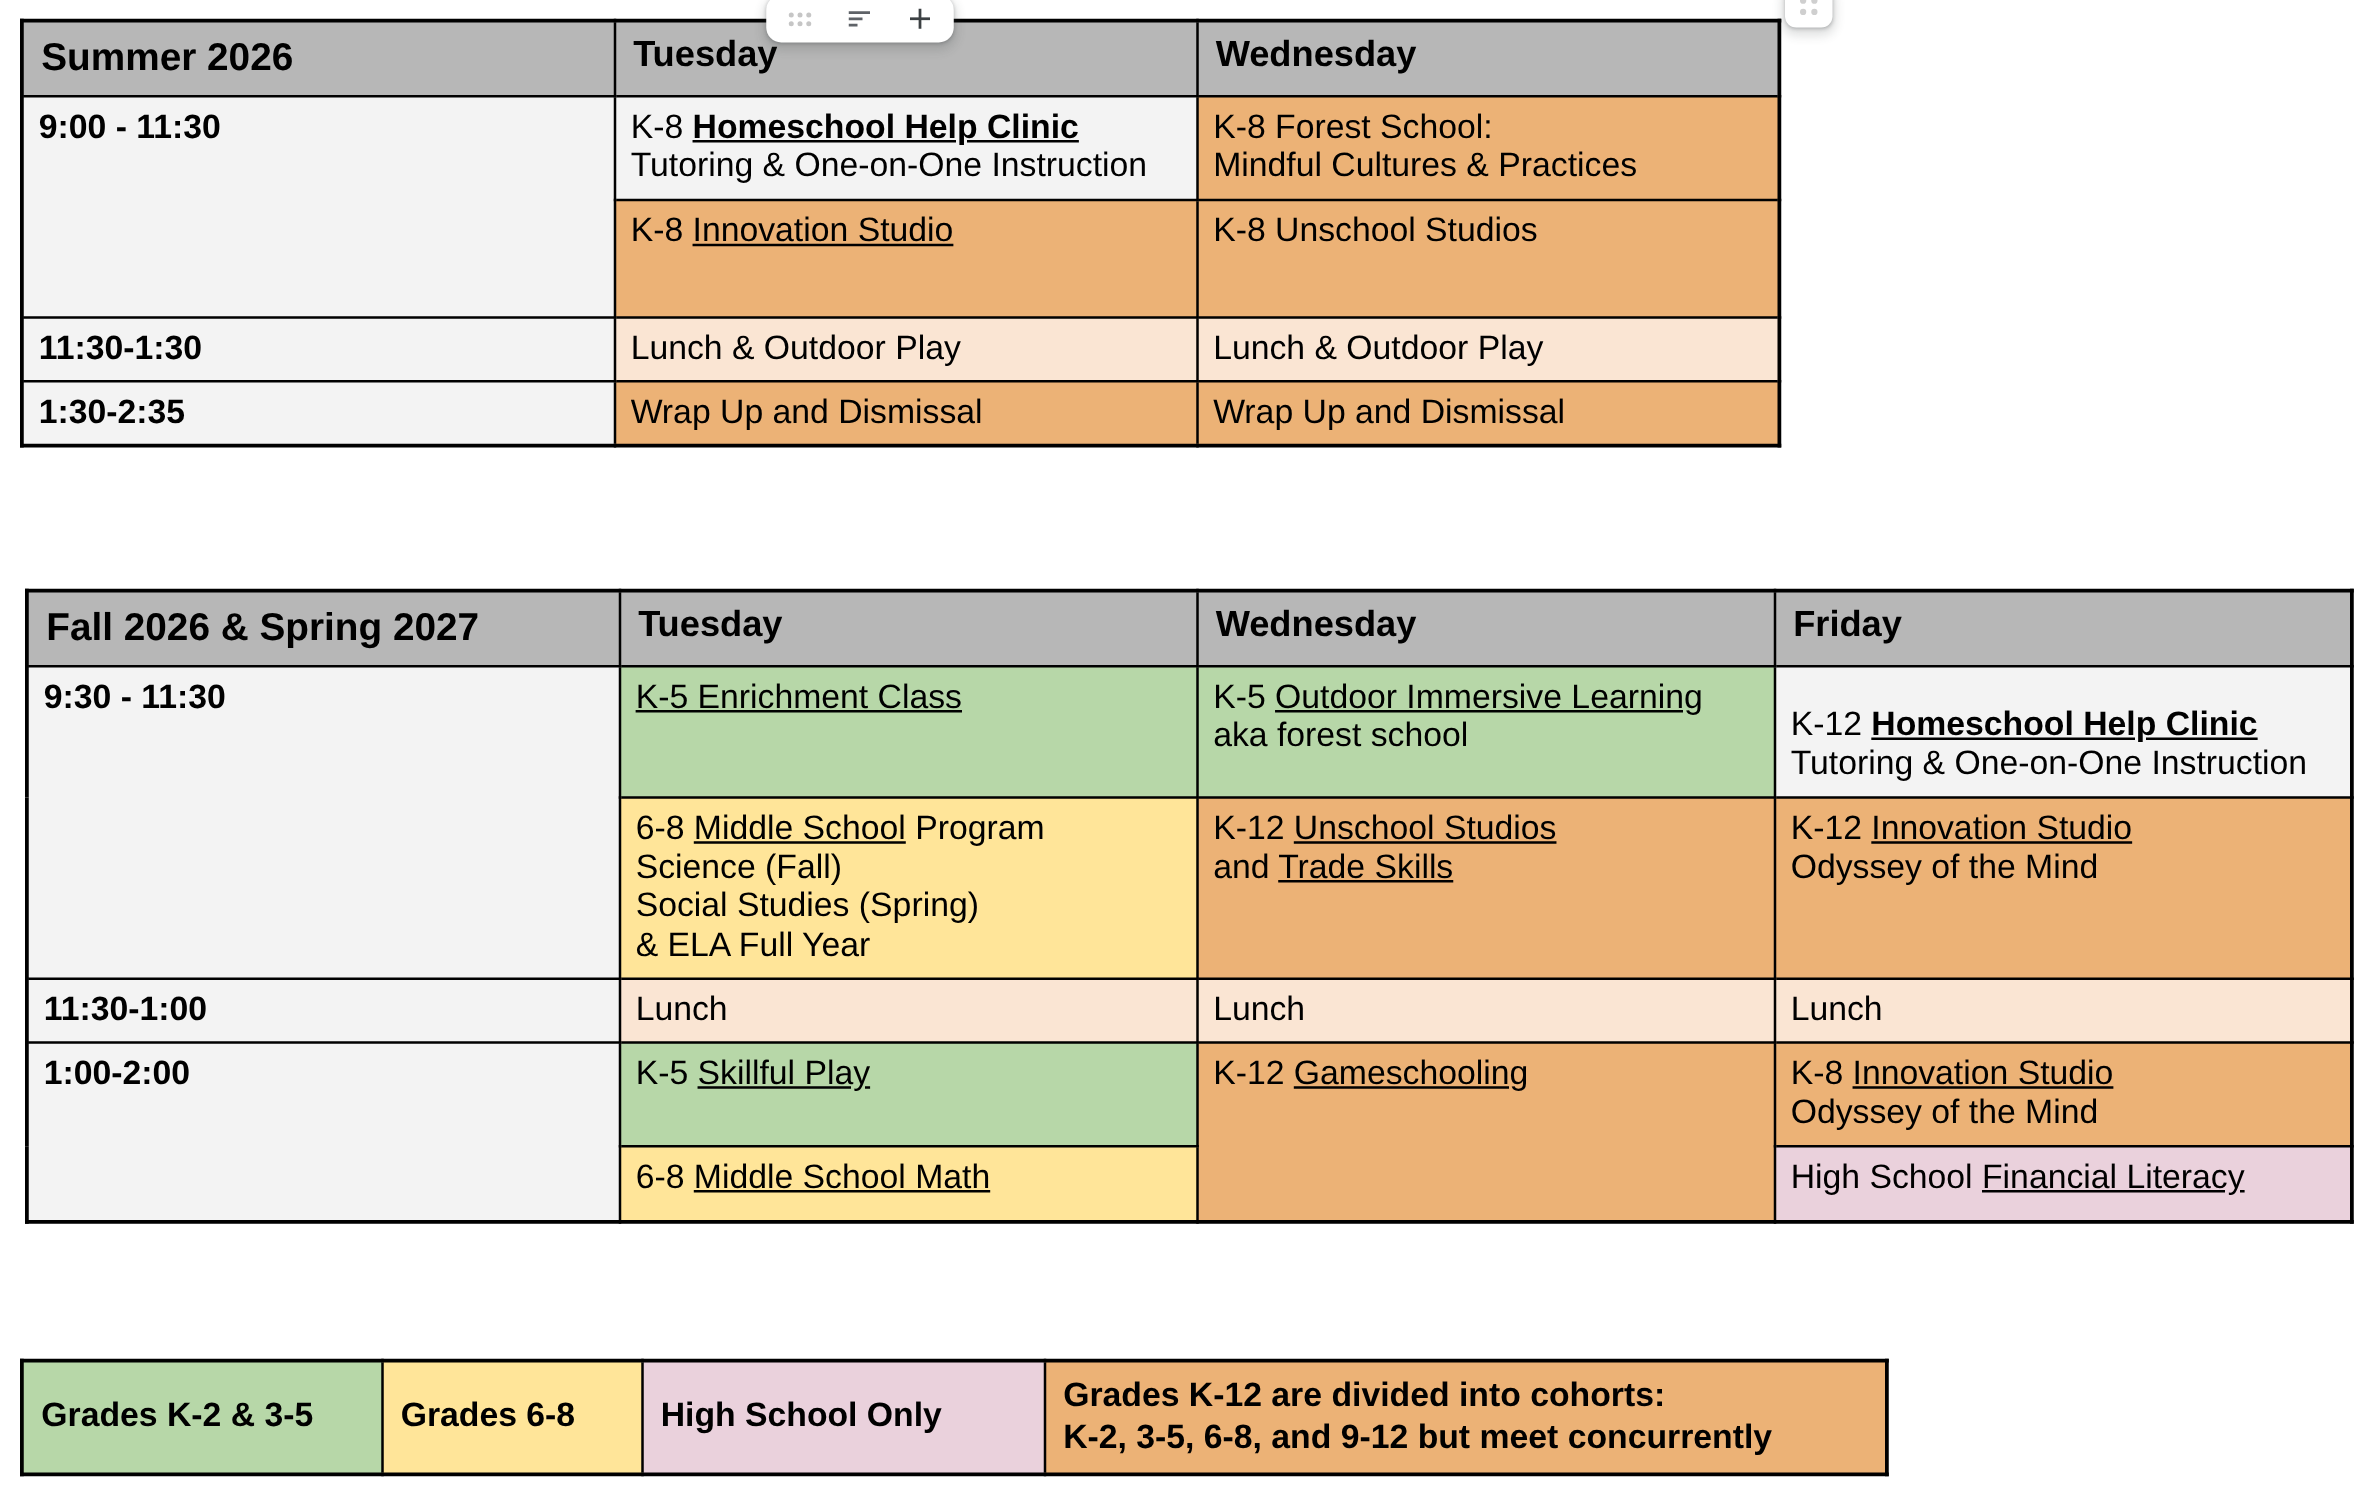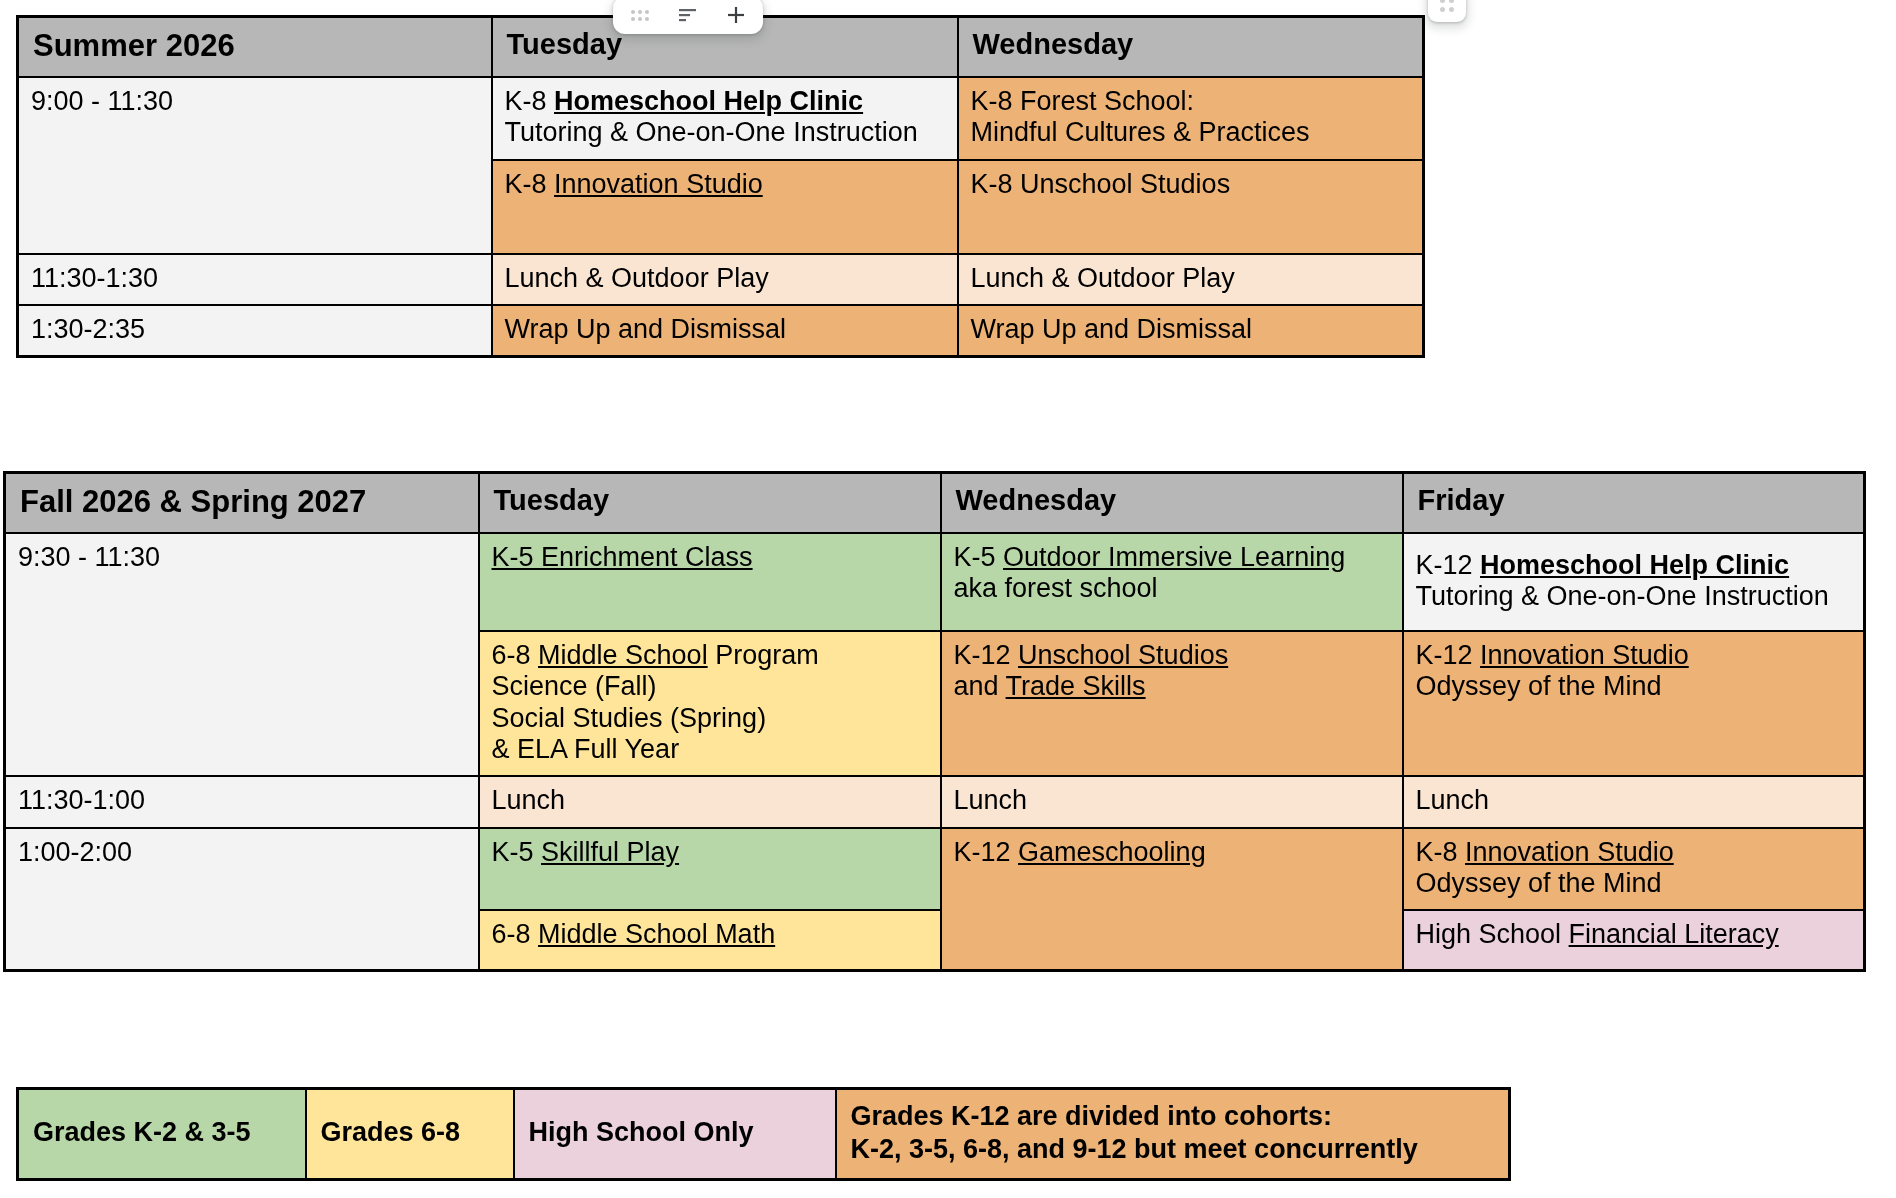--- a/index.html
+++ b/index.html
@@ -89,21 +89,21 @@
     font-size: 27px;
     line-height: 1.16;
   }
   .hdr .cell-pad {
     font-weight: bold;
     font-size: 29px;
     padding: 10px 12px 12px 14px;
   }
   .hdr-title .cell-pad { font-size: 31px; }
   th.hdr, td.hdr { background: #b7b7b7; margin-top: 43px; }
-  td.time { background: #f3f3f3; }
+  td.time { background: #f3f3f3; font-weight: bold; }
   .c-green  { background: #b7d7a8; }
   .c-orange { background: #ecb276; }
   .c-yellow { background: #ffe599; }
   .c-lunch  { background: #fae5d3; }
   .c-pink   { background: #ead1dc; }
   .c-white  { background: #f3f3f3; }
 
   a.lnk {
     color: #000000;
     text-decoration: underline;
@@ -116,21 +116,21 @@
     left: 16px;
     top: 15px;
     width: 1404px;
   }
   #table-summer col.c-time { width: 474px; }
   #table-summer col.c-day  { width: 466px; }
 
   
   #table-fall {
     position: absolute;
-    left: 3px;
+    left: 20px;
     top: 471px;
     width: 1861px;
   }
   #table-fall col.c-time { width: 474px; }
   #table-fall col.c-day  { width: 462px; }
 
   
   #legend {
     position: absolute;
     left: 16px;
@@ -301,21 +301,21 @@
           <a class="lnk" href="#">K-5 Enrichment Class</a>
         </div>
       </td>
       <td class="c-green">
         <div class="cell-pad">
           <span>K-5 </span><a class="lnk" href="#">Outdoor Immersive Learning</a>
           <span class="sub">aka forest school</span>
         </div>
       </td>
       <td class="c-white">
-        <div class="cell-pad" style="padding-top:16px">
+        <div class="cell-pad" style="padding-top:30px">
           <span>K-12 </span><a class="lnk b" href="#">Homeschool Help Clinic</a>
           <span class="sub">Tutoring &amp; One-on-One Instruction</span>
         </div>
       </td>
     </tr>
     <tr>
       <td class="c-yellow" style="height:130px">
         <div class="cell-pad">
           <span>6-8 </span><a class="lnk" href="#">Middle School</a><span> Program</span>
           <span class="sub">Science (Fall)</span>

